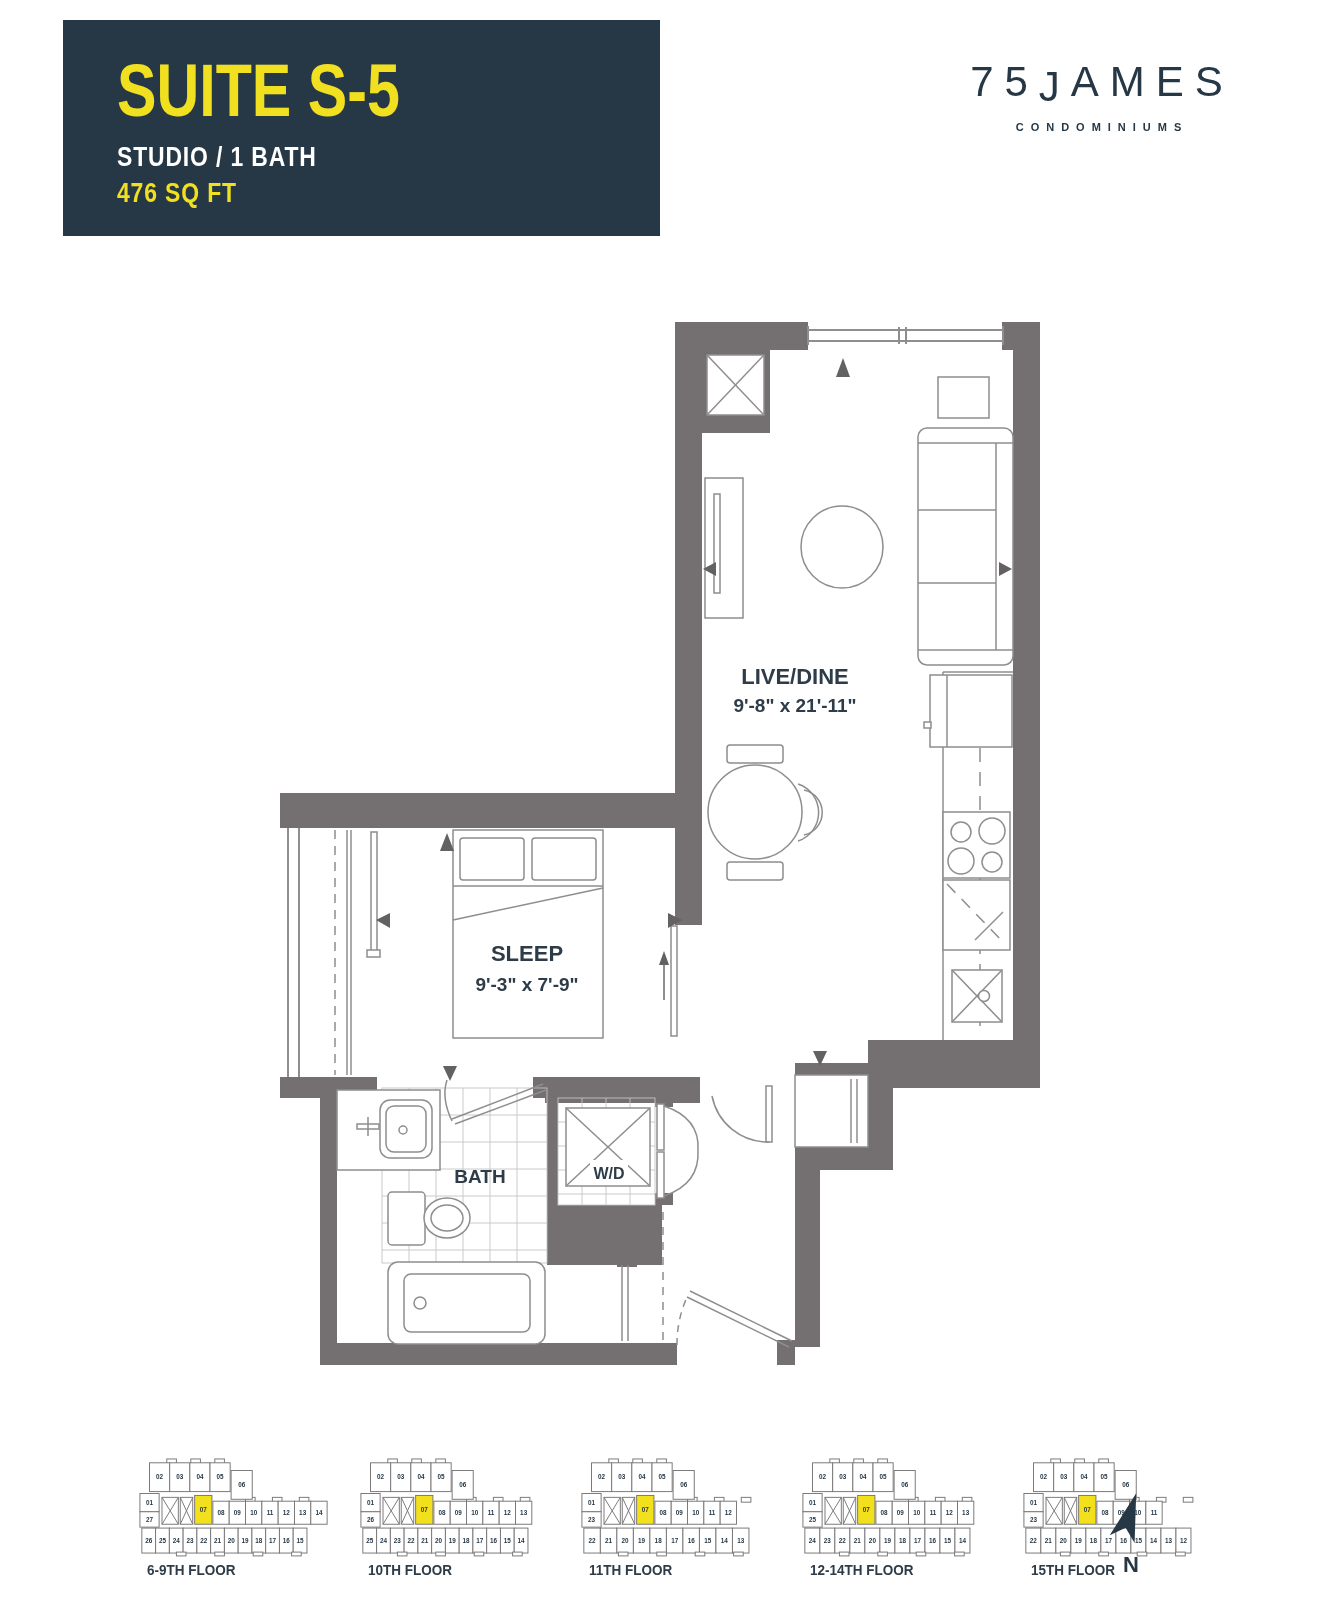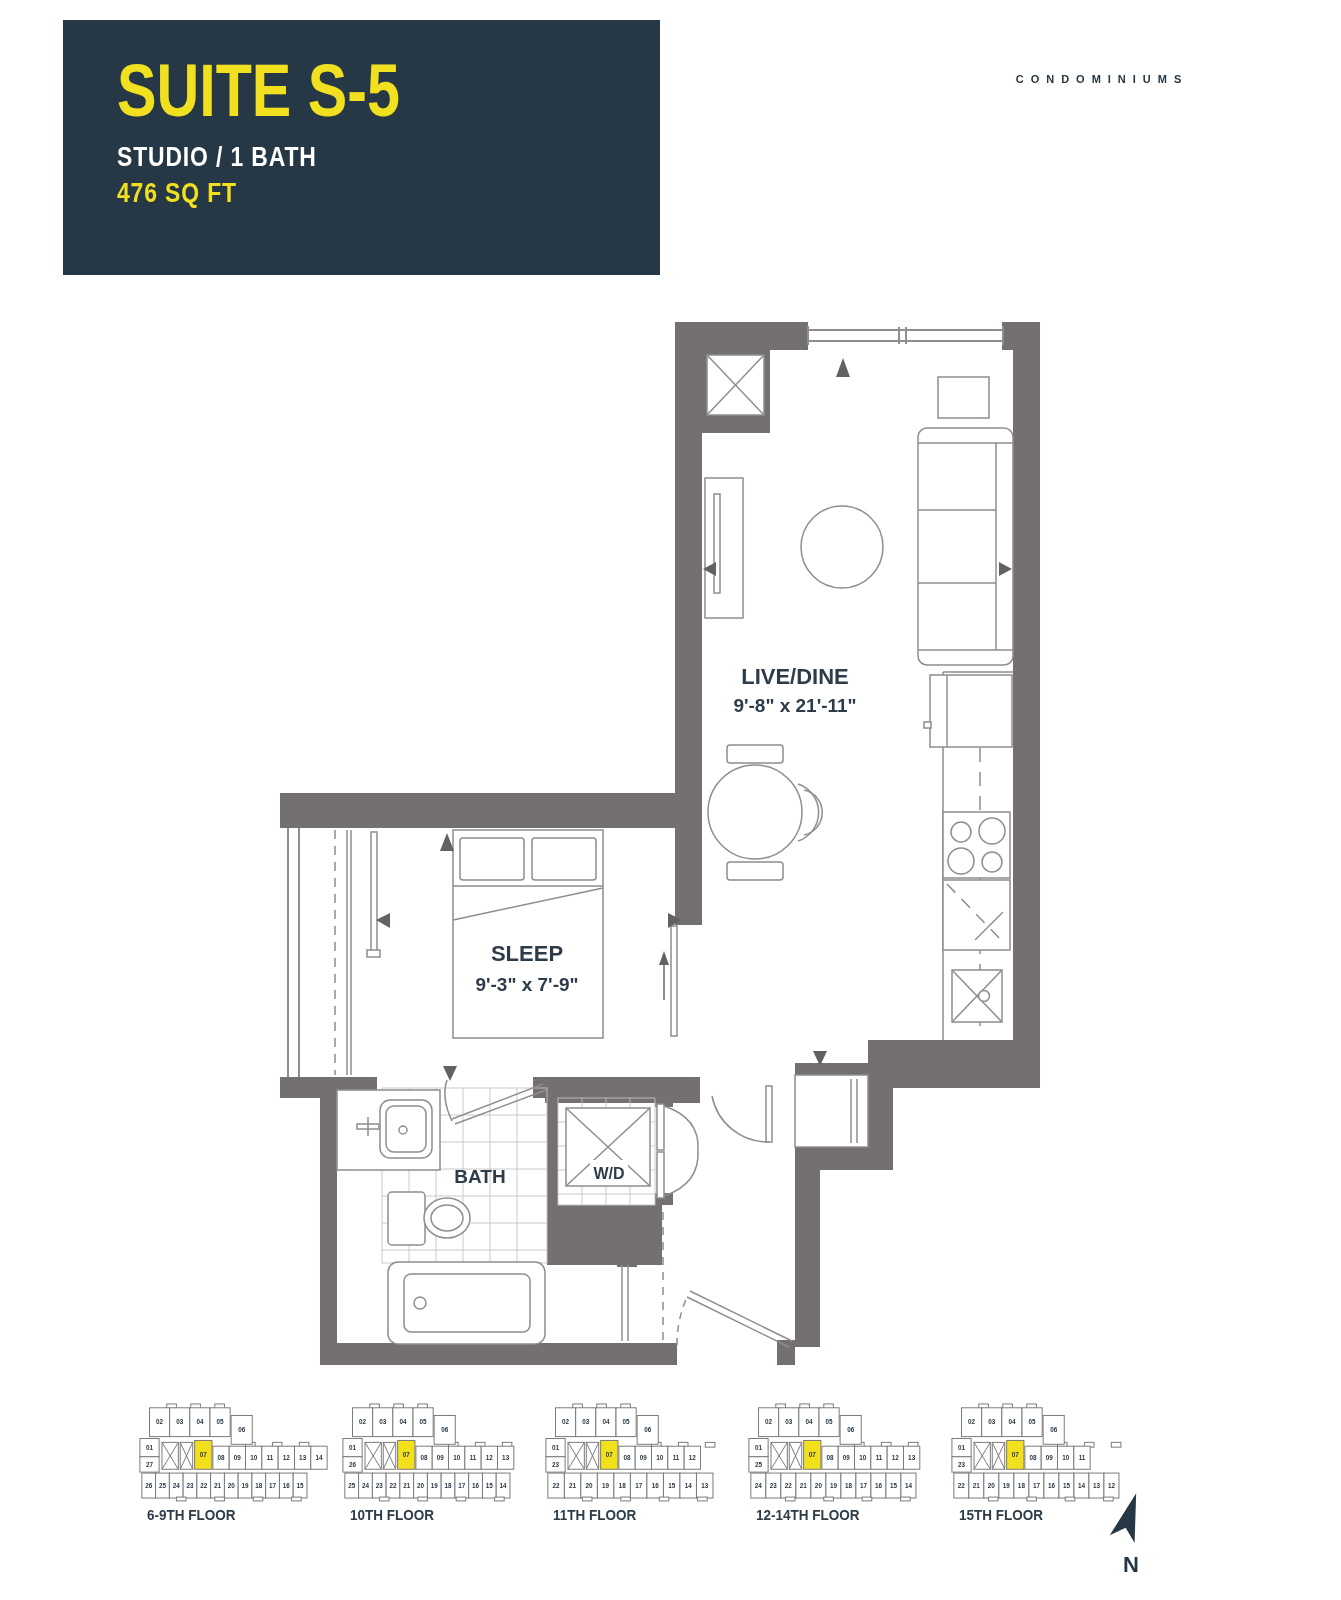--- a/index.html
+++ b/index.html
@@ -1,21 +1,21 @@
 <!DOCTYPE html>
 <html><head>
 <meta charset="utf-8">
 <style>
   html,body{margin:0;padding:0;background:#e8e8e8;}
   .page{position:relative;width:1341px;height:1600px;background:#ffffff;overflow:hidden;
         font-family:"Liberation Sans",sans-serif;}
   .abs{position:absolute;}
 
   
-  .titleblock{left:63px;top:20px;width:597px;height:255px;background:#263745;color:#fff;
+  .titleblock{left:63px;top:20px;width:597px;height:216px;background:#263745;color:#fff;
               padding:16px;box-sizing:border-box;}
   .suite-name{position:absolute;left:54px;top:28px;font-size:74px;font-weight:bold;
               color:#F0E020;letter-spacing:0px;transform:scaleX(.80);transform-origin:0 0;
               white-space:nowrap;}
   .suite-type{position:absolute;left:54px;top:122px;font-size:27px;font-weight:bold;color:#ffffff;
               transform:scaleX(.85);transform-origin:0 0;letter-spacing:1px;white-space:nowrap;}
   .suite-area{position:absolute;left:54px;top:158px;font-size:27px;font-weight:bold;color:#F0E020;
               transform:scaleX(.85);transform-origin:0 0;letter-spacing:1px;white-space:nowrap;}
 
   
@@ -23,41 +23,42 @@
   .logo-main{font-size:42px;font-weight:500;letter-spacing:11px;white-space:nowrap;}
   .logo-j{position:relative;top:5px;}
   .logo-sub{font-size:11px;font-weight:bold;letter-spacing:7px;margin-top:15px;}
 
   
   svg{display:block;}
   .plansvg{left:0;top:0;}
   .plansvg text{font-family:"Liberation Sans",sans-serif;font-weight:bold;fill:#2d3c48;}
 
   
-  .keyplans{left:138px;top:1400px;width:1005px;display:flex;gap:11px;}
+  .keyplans{left:138px;top:1455px;width:1005px;display:flex;gap:29px;}
   .keyplan{width:192px;}
   .keyplan-label{margin-top:4px;padding-left:10px;font-size:15px;font-weight:bold;color:#2d3c48;
                  letter-spacing:0px;transform:scaleX(.9);transform-origin:0 0;white-space:nowrap;}
 
   
   .north{left:1096px;top:1490px;width:70px;text-align:center;color:#263745;}
   .north-n{font-size:22px;font-weight:bold;margin-top:0px;}
 </style>
 </head>
 <body>
 
 <div class="page">
 
   <div class="abs titleblock">
     <div class="suite-name">SUITE S-5</div>
     <div class="suite-type">STUDIO / 1 BATH</div>
     <div class="suite-area">476 SQ FT</div>
   </div>
 
   <div class="abs logo">
+    <div class="logo-main"><span>75</span><span class="logo-j">J</span><span>AMES</span></div>
     <div class="logo-sub">CONDOMINIUMS</div>
   </div>
 
   <svg class="abs plansvg" width="1341" height="1600" viewBox="0 0 1341 1600">
 
     <g fill="#747072" stroke="none">
       <rect x="675" y="322" width="133" height="28"></rect>
       <rect x="675" y="350" width="27" height="575"></rect>
       <rect x="702" y="350" width="68" height="83"></rect>
       <rect x="1002" y="322" width="38" height="28"></rect>

